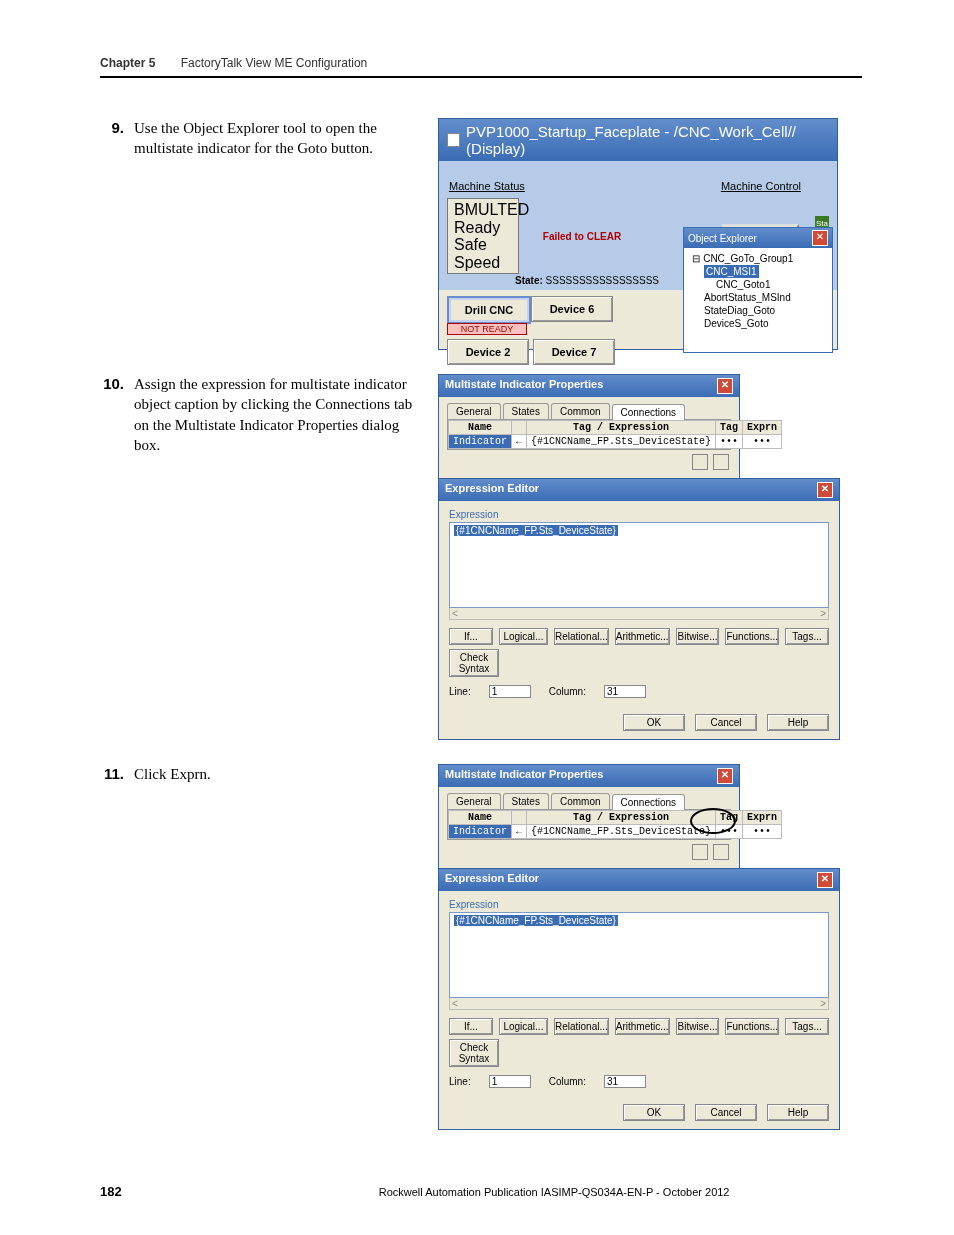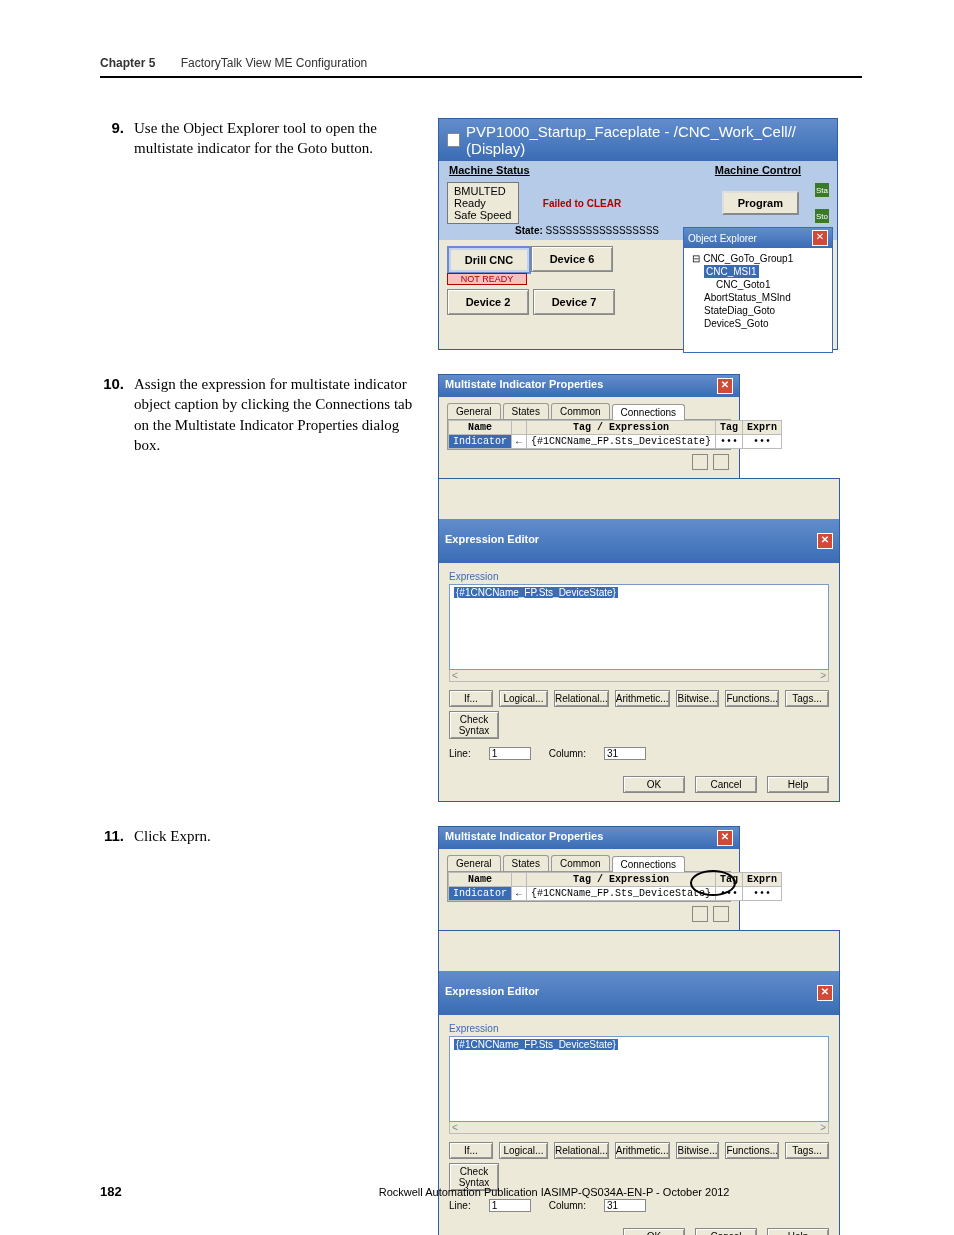--- a/index.html
+++ b/index.html
@@ -85,37 +85,37 @@
   .ss1-body {
     background: #ece9d8;
     padding: 0;
     position: relative;
     height: 188px;
   }
   .ss1-hdr {
     background: #b6cbe7;
     display: flex;
     justify-content: space-between;
-    padding: 3px 36px 3px 10px;
-    font-weight: bold;
+    padding: 19px 36px 3px 10px;
+    font-weight: normal;
     text-decoration: underline;
     font-size: 11px;
   }
   .ss1-bar {
     display: flex;
     align-items: center;
     gap: 8px;
     padding: 3px 8px 0 8px;
     background: #b6cbe7;
   }
   .status-box {
     border: 1px solid #777;
     background: #ece9d8;
     padding: 2px 6px;
-    font-size: 11px;
+    font-size: 16px;
     line-height: 1.1;
     width: 58px;
   }
   .fail-clear {
     color: #b00000;
     font-weight: bold;
     font-size: 10px;
   }
   .program-btn {
     border: 2px outset #ddd;
@@ -283,26 +283,25 @@
   .expr-editor {
     width: 400px;
     border: 1px solid #2f5f9f;
     background: #ece9d8;
     font-family: Tahoma, Arial, sans-serif;
     font-size: 10px;
   }
   .ee-title {
     background: linear-gradient(#628dcb,#3a6cb5);
     color: #fff;
-    padding: 14px 6px;
+    padding: 3px 6px;
     display: flex;
     justify-content: space-between;
     font-weight: bold;
     font-size: 11px;
-    margin-top: 40px;
   }
   .ee-body {
     padding: 8px 10px;
   }
   .ee-lbl {
     color: #3a6cb5;
     font-size: 10px;
     margin-bottom: 2px;
   }
   .ee-text {

